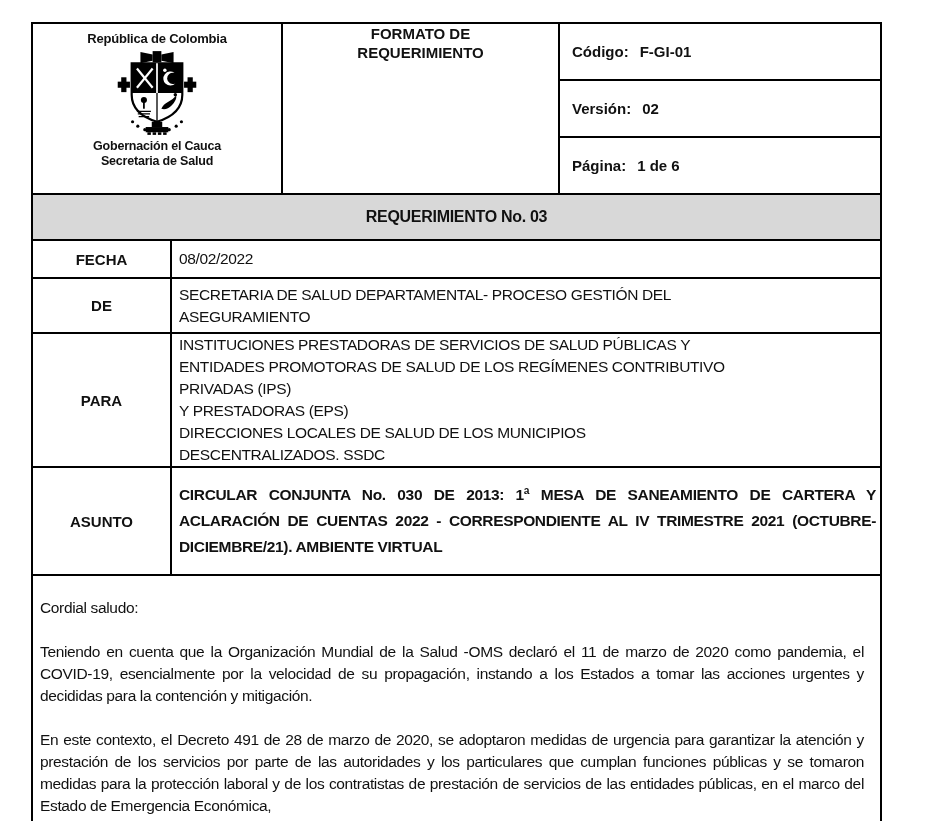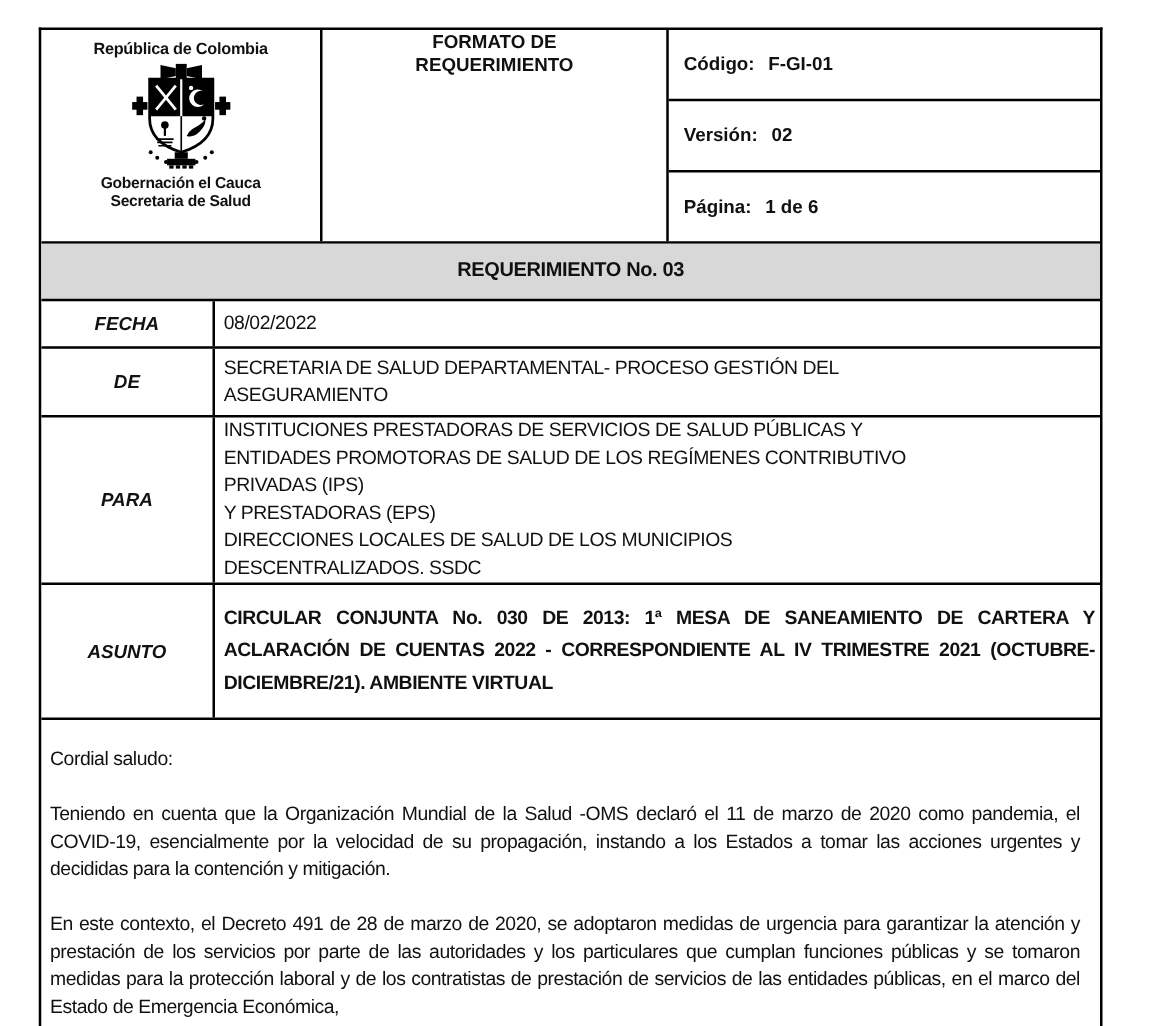--- a/index.html
+++ b/index.html
@@ -9,37 +9,37 @@
   }
   .doc-table{
     position:absolute;left:31px;top:22px;width:851px;height:799px;
     box-sizing:border-box;border:2px solid #000;border-bottom:none;
     display:flex;flex-direction:column;overflow:hidden;background:#fff;
   }
   .row{box-sizing:border-box;}
   
   .row-header{height:171px;display:flex;border-bottom:2px solid #000;}
   .cell{box-sizing:border-box;}
-  .cell-entity{width:225px;border-right:2px solid #000;display:flex;flex-direction:column;align-items:center;padding-top:7px;justify-content:center;}
+  .cell-entity{width:250px;border-right:2px solid #000;display:flex;flex-direction:column;align-items:center;padding-top:7px;justify-content:center;}
   .entity-country{font-weight:bold;font-size:13px;letter-spacing:-0.2px;}
   .entity-logo{flex:1;display:flex;align-items:center;justify-content:center;}
   .entity-org{text-align:center;font-weight:bold;font-size:12.5px;line-height:15px;margin-bottom:24px;letter-spacing:-0.2px;}
   .cell-title{width:277px;border-right:2px solid #000;display:flex;justify-content:center;}
   .cell-title .title-text{font-weight:bold;font-size:15px;line-height:19px;text-align:center;max-width:175px;}
   .cell-meta{flex:1;display:flex;flex-direction:column;}
   .meta-row{flex:1;border-bottom:2px solid #000;display:flex;align-items:center;padding-left:12px;font-weight:bold;font-size:15px;}
   .meta-row:last-child{border-bottom:none;}
   .meta-row .meta-value{margin-left:11px;}
   
   .row-banner{height:46px;border-bottom:2px solid #000;display:flex;align-items:center;justify-content:center;
     font-weight:bold;font-size:16px;letter-spacing:-0.3px;}
   
   .row-field{display:flex;border-bottom:2px solid #000;}
   .field-label{width:139px;border-right:2px solid #000;display:flex;align-items:center;justify-content:center;
-    font-weight:bold;font-size:15px;box-sizing:border-box;font-style:italic;}
+    font-weight:bold;font-size:15px;box-sizing:border-box;}
   .field-value{flex:1;display:flex;flex-direction:column;justify-content:center;
     padding:4px 12px 4px 7px;font-size:15.5px;line-height:22px;letter-spacing:-0.35px;}
   .row-fecha{height:38px;}
   .row-de{height:55px;}
   .row-para{height:134px;}
   .row-asunto{height:108px;}
   .row-asunto .field-value{font-weight:bold;text-align:justify;line-height:26px;font-size:15.5px;padding-right:4px;justify-content:center;}
   
   .row-body{flex:1;padding:21px 16px 0 7px;font-size:15.5px;line-height:22px;
     letter-spacing:-0.35px;text-align:justify;overflow:hidden;}

